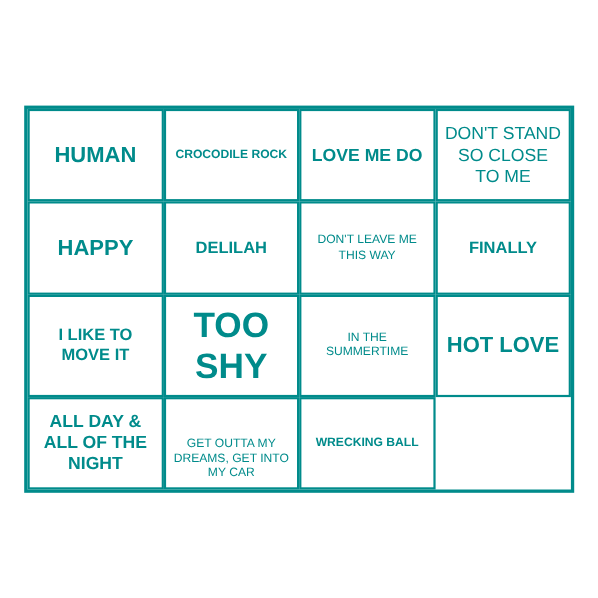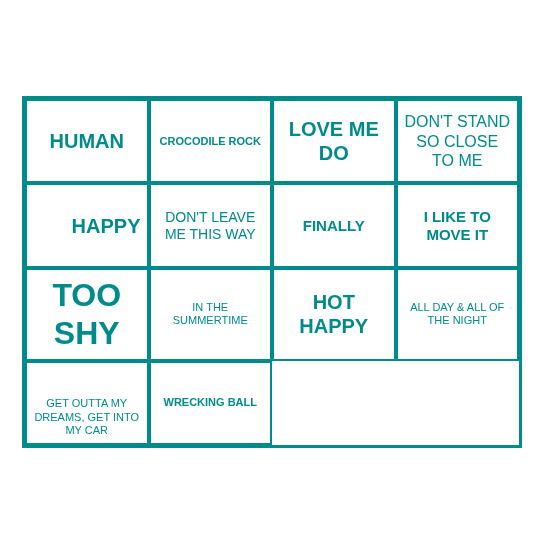--- a/index.html
+++ b/index.html
@@ -34,48 +34,51 @@
 </head>
 <body>
 
 <div class="bingo-board">
 <div class="bingo-cell" style="font-size: 20px; font-weight: bold;">
       <span>HUMAN</span>
     </div>
     <div class="bingo-cell" style="font-size: 11px; font-weight: bold; text-align: right;">
       <span>CROCODILE ROCK</span>
     </div>
-    <div class="bingo-cell" style="font-size: 20px; font-weight: bold;">
+    <div class="bingo-cell" style="font-size: 16px; font-weight: bold;">
       <span>LOVE ME DO</span>
     </div>
     <div class="bingo-cell" style="font-size: 16px; font-weight: normal;">
       <span>DON'T STAND SO CLOSE TO ME</span>
     </div>
-    <div class="bingo-cell" style="font-size: 20px; font-weight: bold; justify-content: flex-end;">
+    <div class="bingo-cell" style="font-size: 20px; font-weight: bold;">
       <span>HAPPY</span>
     </div>
-    <div class="bingo-cell" style="font-size: 14px; font-weight: normal;">
+    <div class="bingo-cell" style="font-size: 15px; font-weight: bold;">
+      <span>DELILAH</span>
+    </div>
+    <div class="bingo-cell" style="font-size: 11px; font-weight: normal;">
       <span>DON'T LEAVE ME THIS WAY</span>
     </div>
     <div class="bingo-cell" style="font-size: 15px; font-weight: bold; text-align: right;">
       <span>FINALLY</span>
     </div>
     <div class="bingo-cell" style="font-size: 15px; font-weight: bold;">
       <span>I LIKE TO MOVE IT</span>
     </div>
     <div class="bingo-cell" style="font-size: 32px; font-weight: bold;">
       <span>TOO SHY</span>
     </div>
     <div class="bingo-cell" style="font-size: 11px; font-weight: normal;">
       <span>IN THE SUMMERTIME</span>
     </div>
     <div class="bingo-cell" style="font-size: 20px; font-weight: bold;">
-      <span>HOT HAPPY</span>
+      <span>HOT LOVE</span>
     </div>
-    <div class="bingo-cell" style="font-size: 11px; font-weight: normal;">
+    <div class="bingo-cell" style="font-size: 16px; font-weight: bold;">
       <span>ALL DAY &amp; ALL OF THE NIGHT</span>
     </div>
     <div class="bingo-cell" style="font-size: 11px; font-weight: normal; align-items: flex-end;">
       <span>GET OUTTA MY DREAMS, GET INTO MY CAR</span>
     </div>
     <div class="bingo-cell" style="font-size: 11px; font-weight: bold;">
       <span>WRECKING BALL</span>
     </div>
   </div>
 

